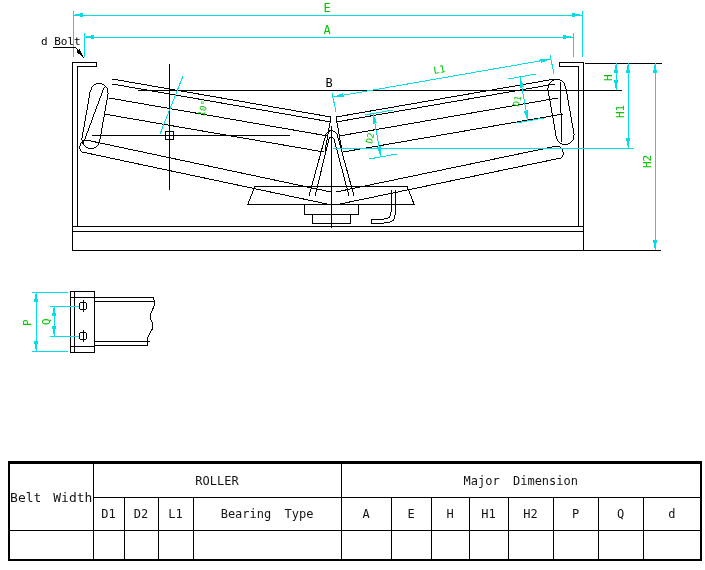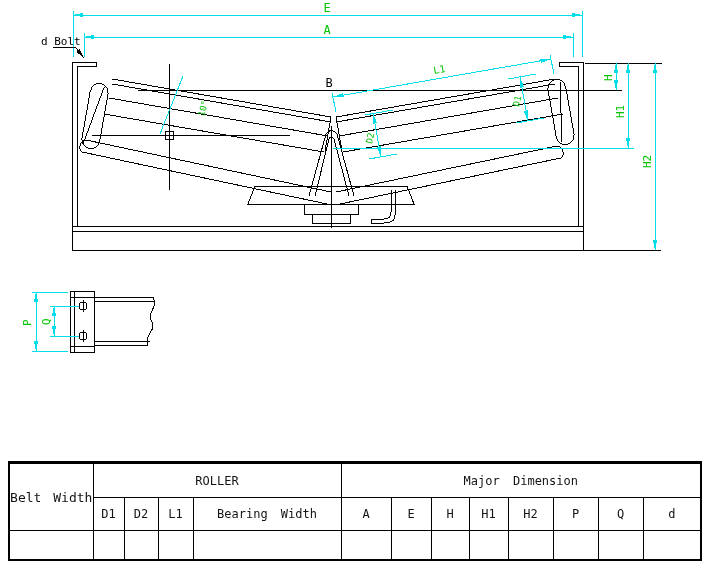--- a/index.html
+++ b/index.html
@@ -197,21 +197,21 @@
   <tbody>
         <tr class="h1r">
     <td rowspan="2" class="cad-txt-sm">Belt Width</td>
     <td colspan="4" class="cad-txt">ROLLER</td>
     <td colspan="8" class="cad-txt">Major Dimension</td>
   </tr>
   <tr class="h2r">
     <td class="cad-txt">D1</td>
     <td class="cad-txt">D2</td>
     <td class="cad-txt">L1</td>
-    <td class="cad-txt">Bearing Width</td>
+    <td class="cad-txt">Bearing Type</td>
     <td class="cad-txt">A</td>
     <td class="cad-txt">E</td>
     <td class="cad-txt">H</td>
     <td class="cad-txt">H1</td>
     <td class="cad-txt">H2</td>
     <td class="cad-txt">P</td>
     <td class="cad-txt">Q</td>
     <td class="cad-txt">d</td>
   </tr>
   <tr class="h3r">

